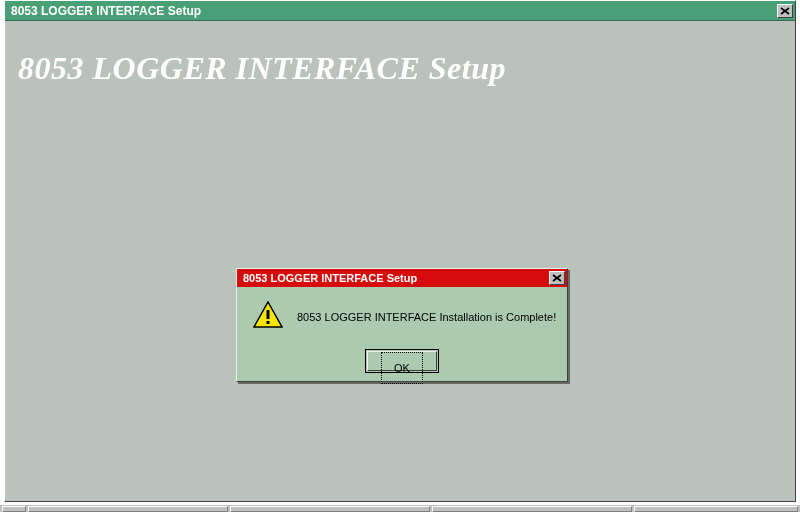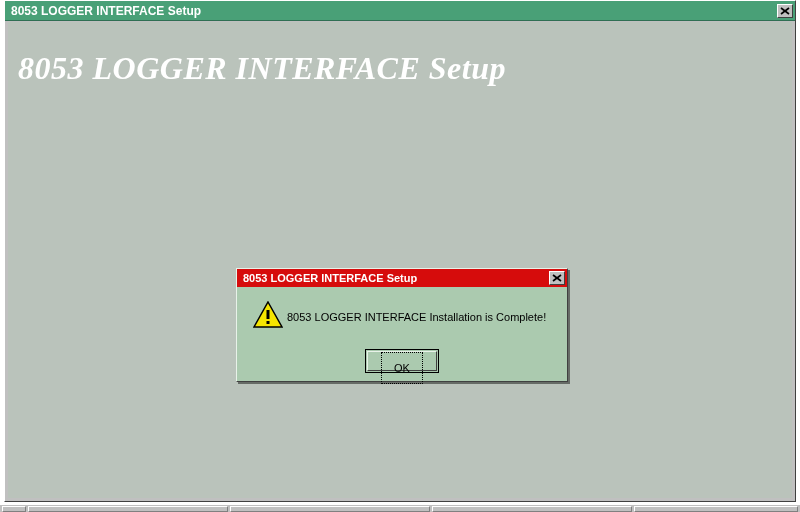--- a/index.html
+++ b/index.html
@@ -105,21 +105,21 @@
   }
 
   .dialog-body {
     position: relative;
     padding: 14px 10px 10px 10px;
   }
 
   .dialog-row {
     display: flex;
     align-items: center;
-    gap: 4px;
+    gap: 14px;
     padding-left: 6px;
   }
 
   .warn-icon { flex: 0 0 auto; }
 
   .dialog-text {
     font-size: 11px;
     color: #000000;
   }
 

